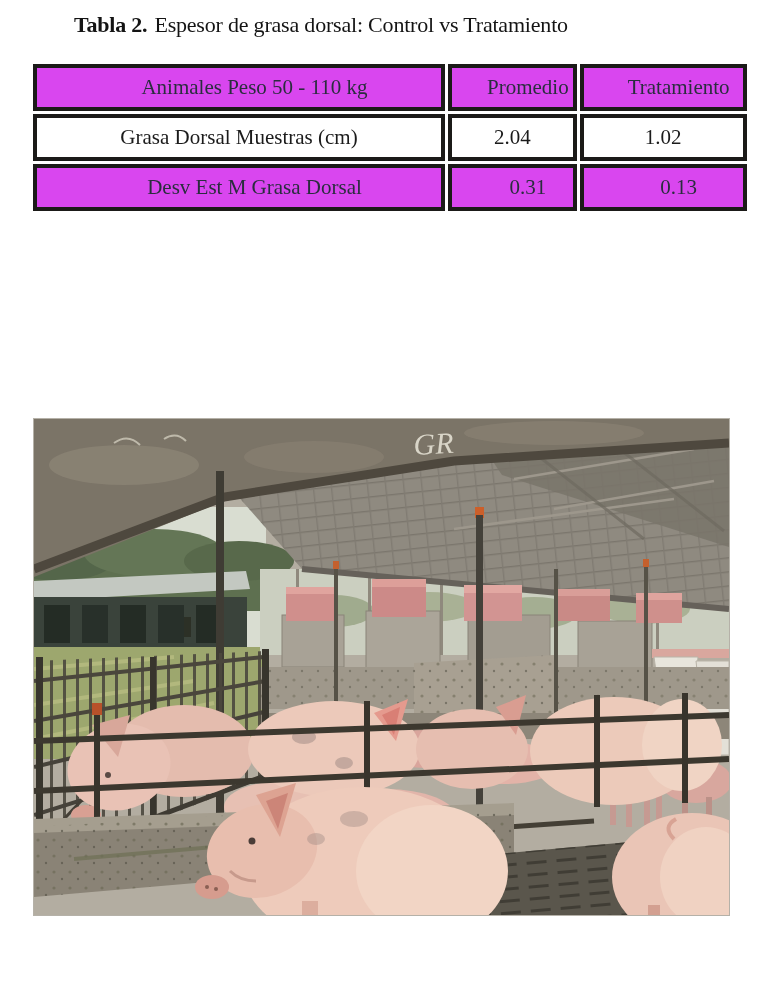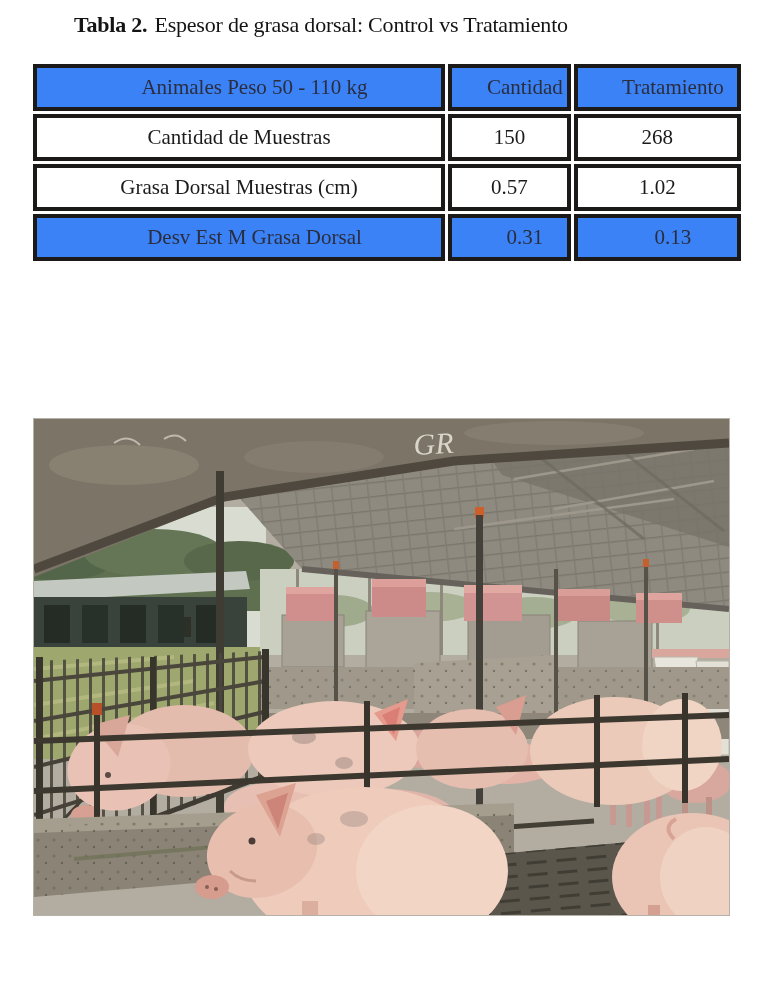--- a/index.html
+++ b/index.html
@@ -3,21 +3,21 @@
 <meta charset="utf-8">
 <style>
   html,body{margin:0;padding:0;background:#fff;}
   body{width:777px;height:985px;overflow:hidden;font-family:"Liberation Serif","DejaVu Serif",serif;}
   .page{position:relative;width:777px;height:985px;background:#ffffff;}
   .caption{position:absolute;left:74px;top:12px;font-size:22px;color:#141414;white-space:nowrap;letter-spacing:-0.2px;}
   .caption .cap-label{font-weight:700;margin-right:7px;}
   table.datatable{position:absolute;left:30px;top:61px;border-collapse:separate;border-spacing:3px;table-layout:fixed;}
   table.datatable td{border:4px solid #1b1a18;text-align:center;vertical-align:middle;height:39px;
     font-size:21px;color:#1b1b1b;background:#ffffff;padding:0 4px;overflow:hidden;}
-  tr.orange td{background:#3b82f6;color:#2a2d3e;padding-left:35px;}
+  tr.orange td{background:#d946ef;color:#2a2d3e;padding-left:35px;}
   .photo{position:absolute;left:33px;top:418px;width:695px;height:496px;border:1px solid #b5b1a8;box-sizing:content-box;}
   .photo svg{display:block;}
 </style>
 </head>
 <body>
 
 <div class="page">
 
   <div class="caption">
     <span class="cap-label">Tabla 2.</span><span>Espesor de grasa dorsal: Control vs Tratamiento</span>
@@ -25,31 +25,26 @@
 
   <table class="datatable">
     <colgroup>
         <col style="width:412px">
         <col style="width:117px">
         <col style="width:167px">
       </colgroup>
     <tbody>
         <tr class="orange">
           <td>Animales Peso 50 - 110 kg</td>
-          <td>Cantidad</td>
+          <td>Promedio</td>
           <td>Tratamiento</td>
         </tr>
         <tr>
-          <td>Cantidad de Muestras</td>
-          <td>150</td>
-          <td>268</td>
-        </tr>
-        <tr>
           <td>Grasa Dorsal Muestras (cm)</td>
-          <td>0.57</td>
+          <td>2.04</td>
           <td>1.02</td>
         </tr>
         <tr class="orange">
           <td>Desv Est M Grasa Dorsal</td>
           <td>0.31</td>
           <td>0.13</td>
         </tr>
       </tbody>
   </table>
 

